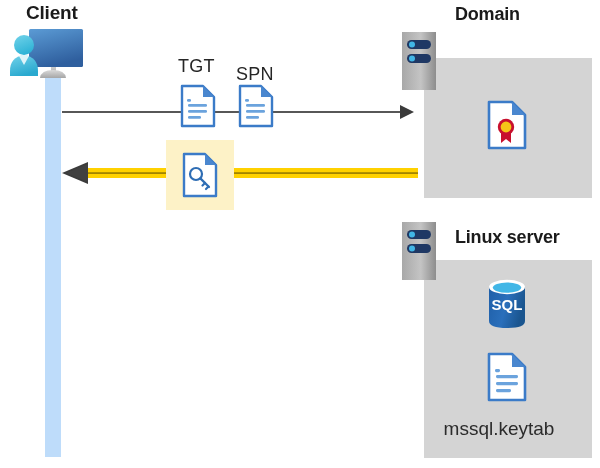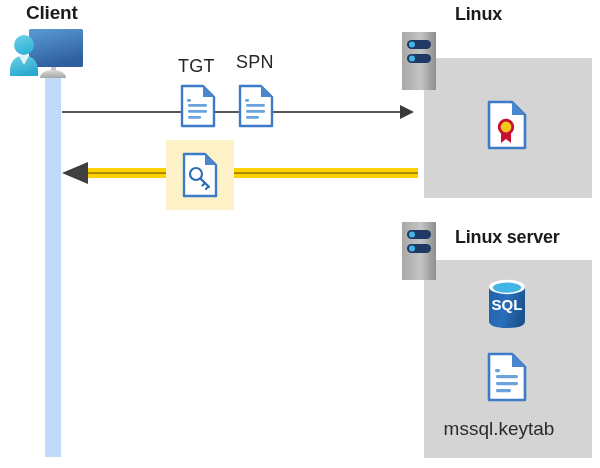--- a/index.html
+++ b/index.html
@@ -66,21 +66,21 @@
   #arrow-request  { left: 62px;  top: 104px; width: 352px; height: 16px; }
   #arrow-response { left: 62px;  top: 160px; width: 356px; height: 26px; }
 
   
   .ticket-label {
     font-size: 18px;
     color: #262626;
     letter-spacing: 0.2px;
   }
   #tgt-label { left: 178px; top: 56px; text-align: center; }
-  #spn-label { left: 236px; top: 52px; }
+  #spn-label { left: 236px; top: 64px; }
 
   
   #tgt-doc { left: 180px; top: 84px;  width: 36px; height: 44px; }
   #spn-doc { left: 238px; top: 84px;  width: 36px; height: 44px; }
 
   
   #key-highlight {
     left: 166px; top: 140px;
     width: 68px; height: 70px;
     background: #fdf2c7;
@@ -214,21 +214,21 @@
         </linearGradient>
       </defs>
       <rect x="0" y="0" width="34" height="58" fill="url(#rackGradA)"></rect>
       <rect x="5" y="8" width="24" height="9" rx="4.5" fill="#1f3864"></rect>
       <circle cx="10" cy="12.5" r="3" fill="#41b6e6"></circle>
       <rect x="5" y="22" width="24" height="9" rx="4.5" fill="#1f3864"></rect>
       <circle cx="10" cy="26.5" r="3" fill="#41b6e6"></circle>
     </svg>
   </div>
 
-  <div class="abs title" id="dc-title"><span>Linux</span><br></div>
+  <div class="abs title" id="dc-title"><span>Domain</span><br></div>
 
   <div class="abs" id="cert-doc">
     <svg width="40" height="50" viewBox="0 0 40 50" xmlns="http://www.w3.org/2000/svg">
       <path d="M2 2 H25 L38 15 V48 H2 Z" fill="#ffffff" stroke="#3b7bc8" stroke-width="2.6" stroke-linejoin="round"></path>
       <path d="M25 2 L38 15 H25 Z" fill="#4a87cf"></path>
 
       <path d="M14 30 L14 43 L19 39 L24 43 L24 30 Z" fill="#c8102e"></path>
 
       <circle cx="19" cy="27" r="8.2" fill="#c8102e"></circle>
       <circle cx="19" cy="27" r="5.4" fill="#f5c518"></circle>

